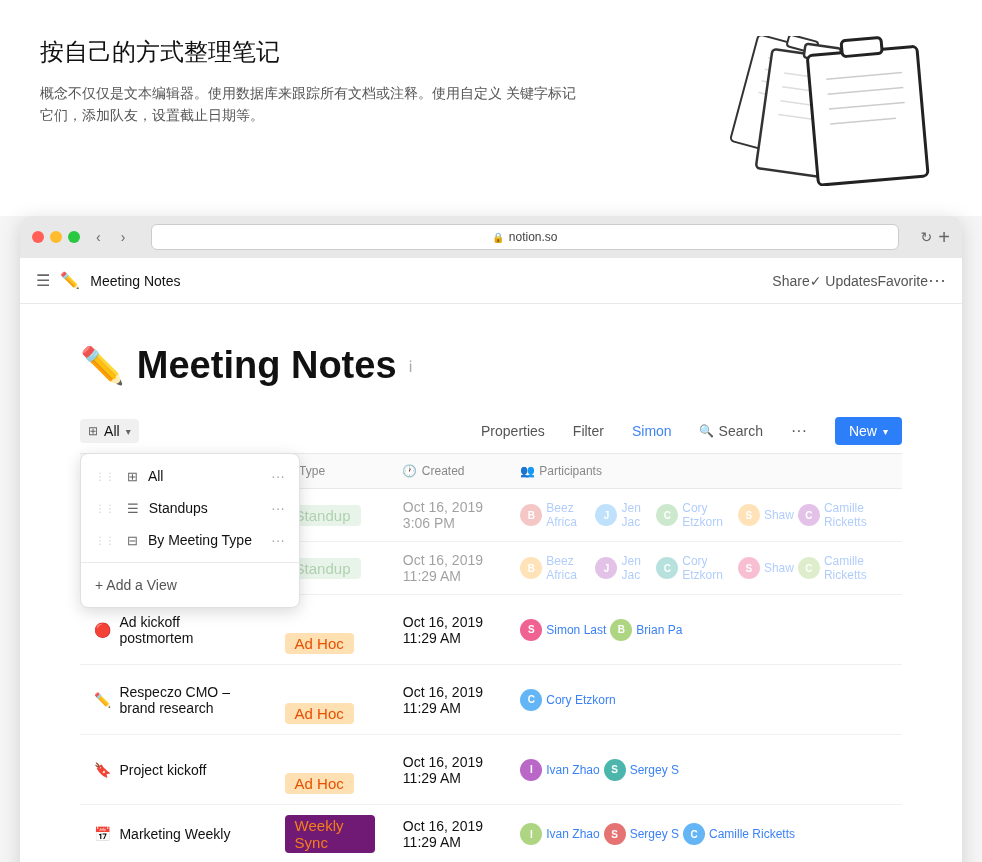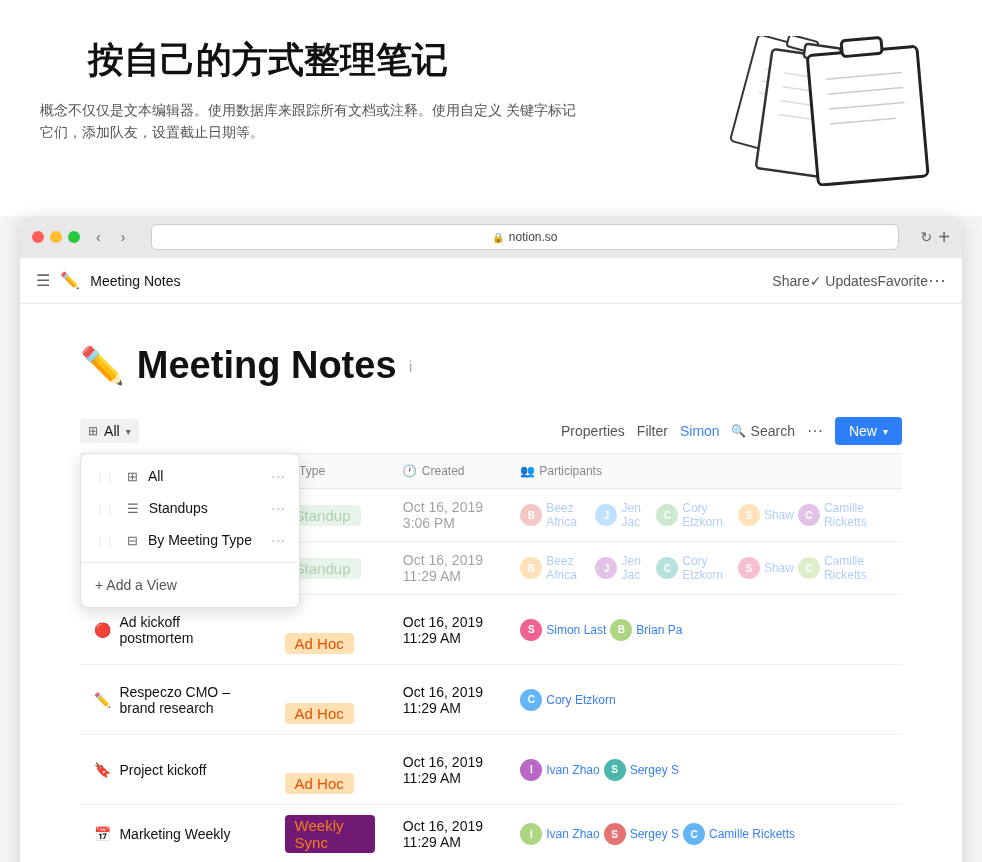--- a/index.html
+++ b/index.html
@@ -13,25 +13,24 @@
     
     .hero {
       background: #fff;
       padding: 36px 40px 30px 40px;
       display: flex;
       justify-content: space-between;
       align-items: flex-start;
     }
     .hero-left { max-width: 540px; }
     .hero-title {
-      font-size: 36px;
-      font-weight: 700;
+      font-size: 24px;
+      font-weight: 400;
       color: #111;
       margin-bottom: 14px;
-      margin-left: 48px;
     }
     .hero-desc {
       font-size: 14px;
       color: #555;
       line-height: 1.6;
       margin-bottom: 20px;
     }
     .hero-form {
       display: flex;
       gap: 10px;
@@ -223,21 +222,21 @@
       cursor: pointer;
       padding: 4px 8px;
       border-radius: 4px;
       background: #f0f0f0;
     }
     .view-selector-icon { font-size: 12px; color: #666; }
     .view-actions {
       margin-left: auto;
       display: flex;
       align-items: center;
-      gap: 12px;
+      gap: 28px;
     }
     .view-action-btn {
       font-size: 14px;
       color: #555;
       cursor: pointer;
       background: none;
       border: none;
     }
     .sort-btn { color: #4285f4; font-weight: 500; }
     .search-action {

